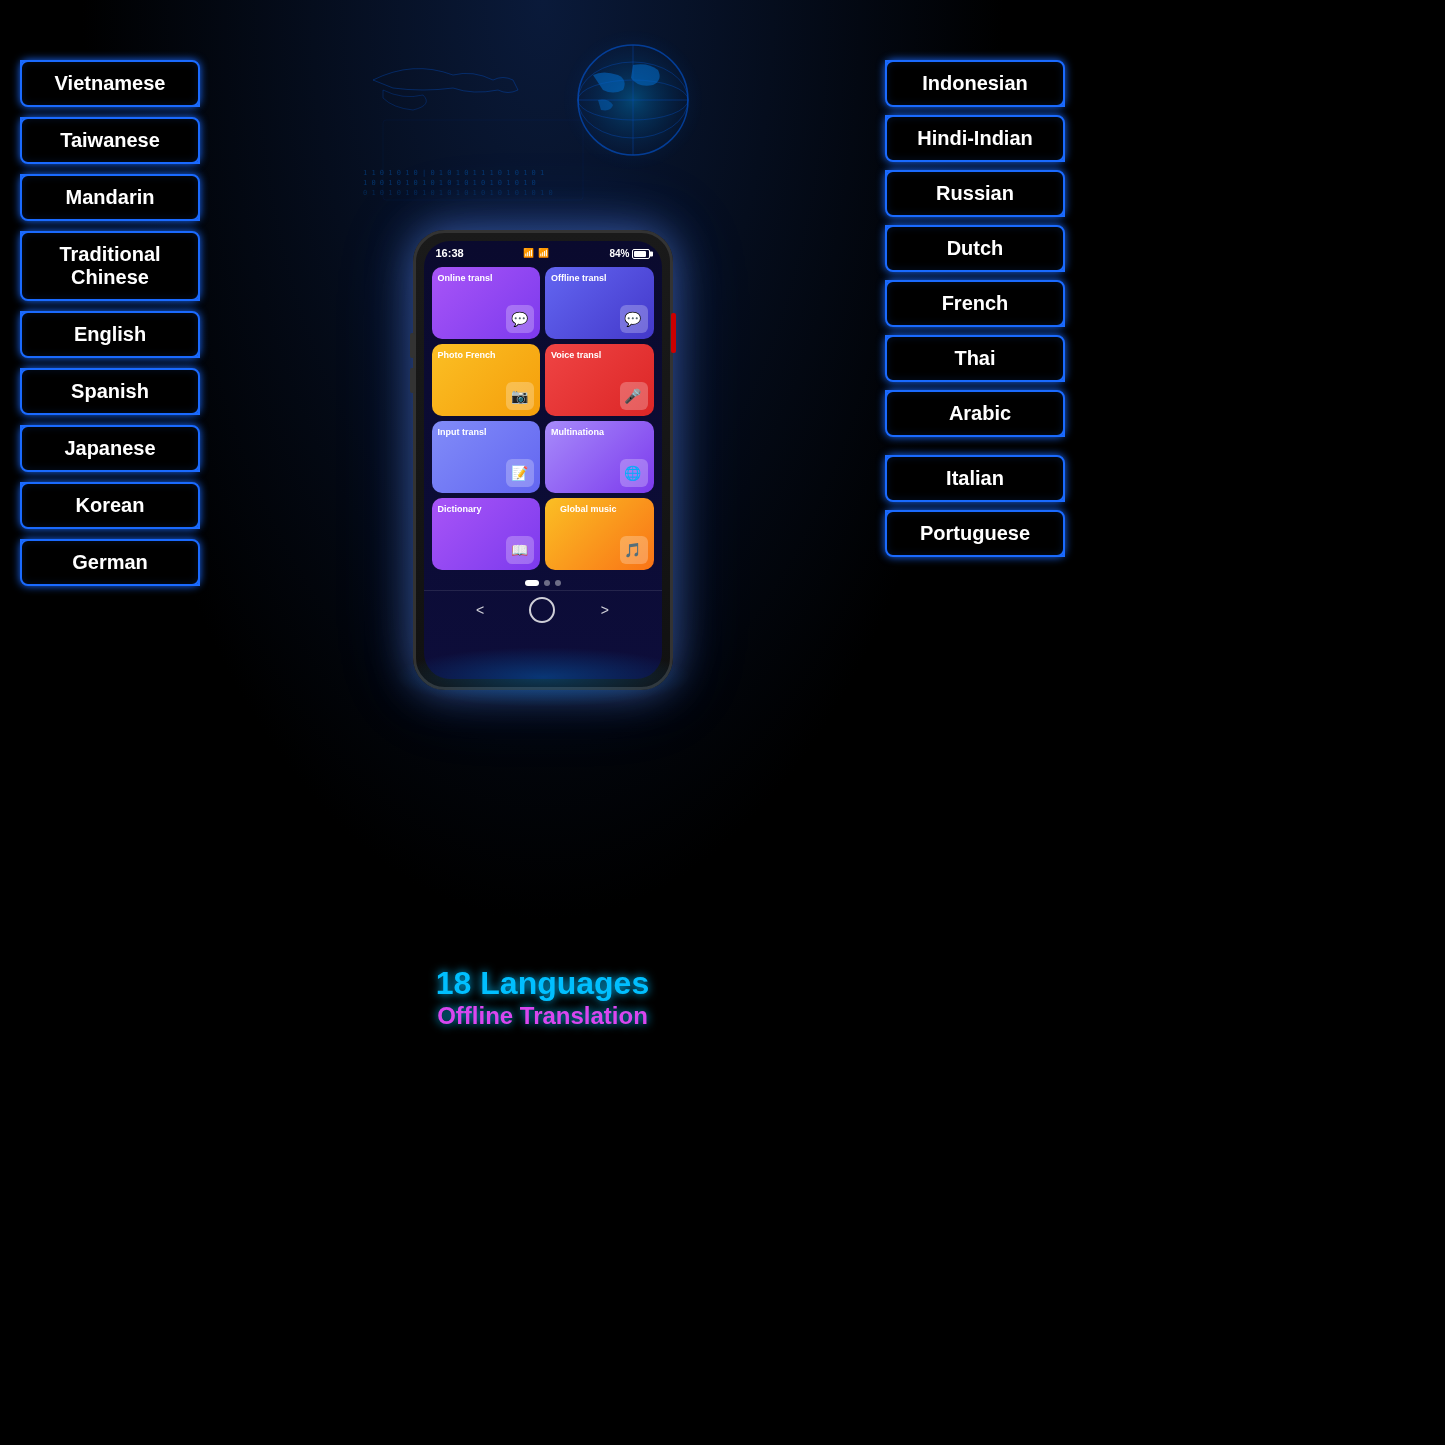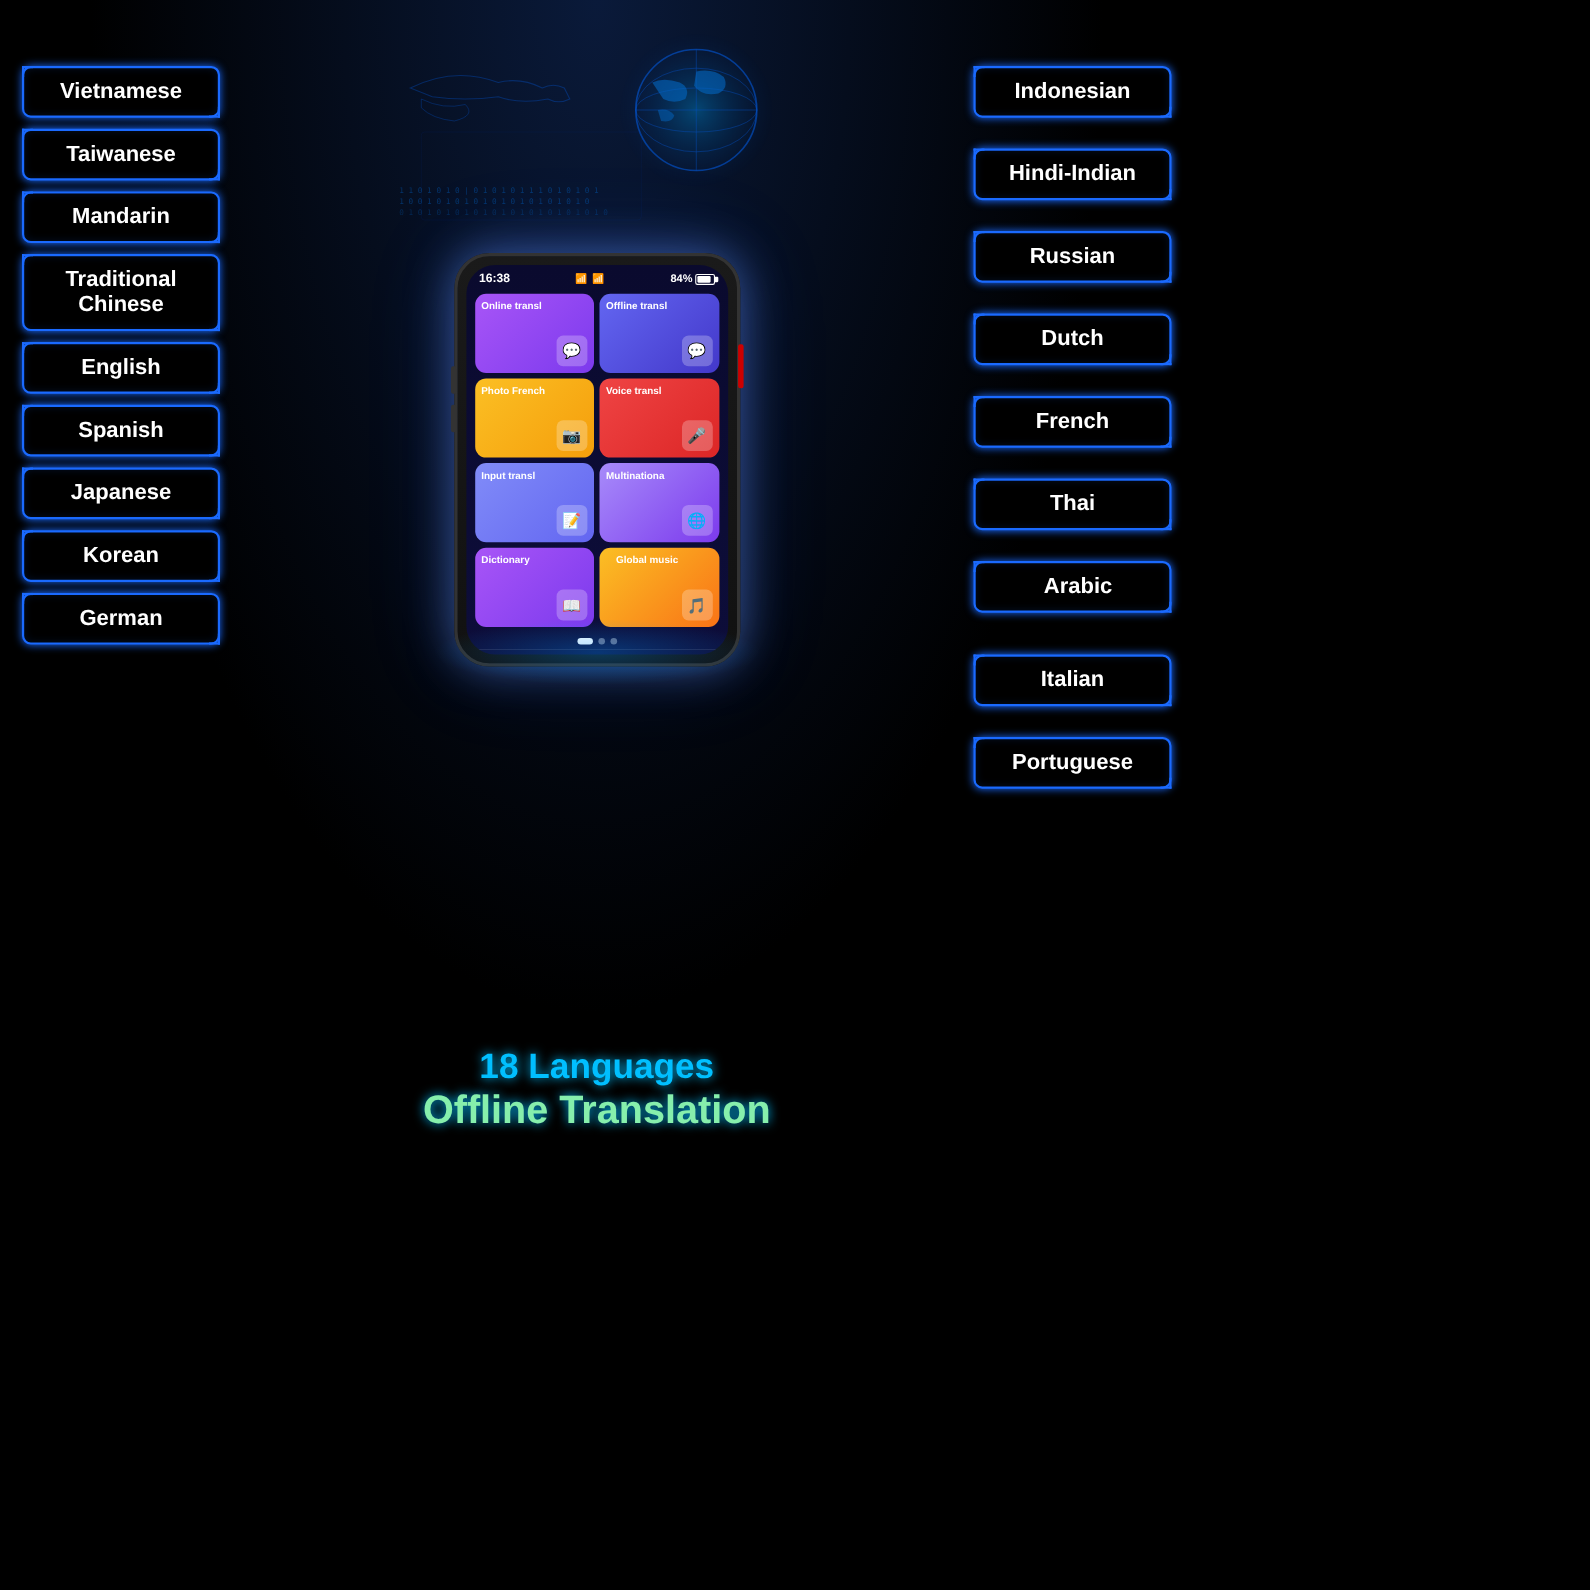--- a/index.html
+++ b/index.html
@@ -40,21 +40,21 @@
       gap: 10px;
     }
 
     
     .right-col {
       position: absolute;
       right: 20px;
       top: 60px;
       display: flex;
       flex-direction: column;
-      gap: 28px;
+      gap: 8px;
     }
 
     .lang-badge {
       background: #000;
       border: 2px solid #1a6aff;
       border-radius: 8px;
       padding: 10px 18px;
       color: #fff;
       font-size: 20px;
       font-weight: 900;
@@ -87,21 +87,21 @@
     .phone-wrap {
       position: absolute;
       left: 50%;
       transform: translateX(-50%);
       top: 230px;
       width: 260px;
     }
 
     .phone {
       width: 260px;
-      height: 376px;
+      height: 460px;
       background: linear-gradient(180deg, #1a1a1a 0%, #111 100%);
       border-radius: 32px;
       border: 3px solid #333;
       position: relative;
       box-shadow: 0 0 40px rgba(100,150,255,0.5), 0 0 80px rgba(50,100,255,0.2);
       overflow: visible;
     }
 
     
     .power-btn {
@@ -280,23 +280,23 @@
 
     .title-line1 {
       font-size: 32px;
       font-weight: 900;
       color: #00bfff;
       display: block;
       text-shadow: 0 0 10px #00bfff;
     }
 
     .title-line2 {
-      font-size: 36px;
+      font-size: 24px;
       font-weight: 900;
-      color: #86efac;
+      color: #d946ef;
       display: block;
       text-shadow: 0 0 10px #00bfff;
     }
 
     
     .phone-glow {
       position: absolute;
       bottom: -20px;
       left: 50%;
       transform: translateX(-50%);

